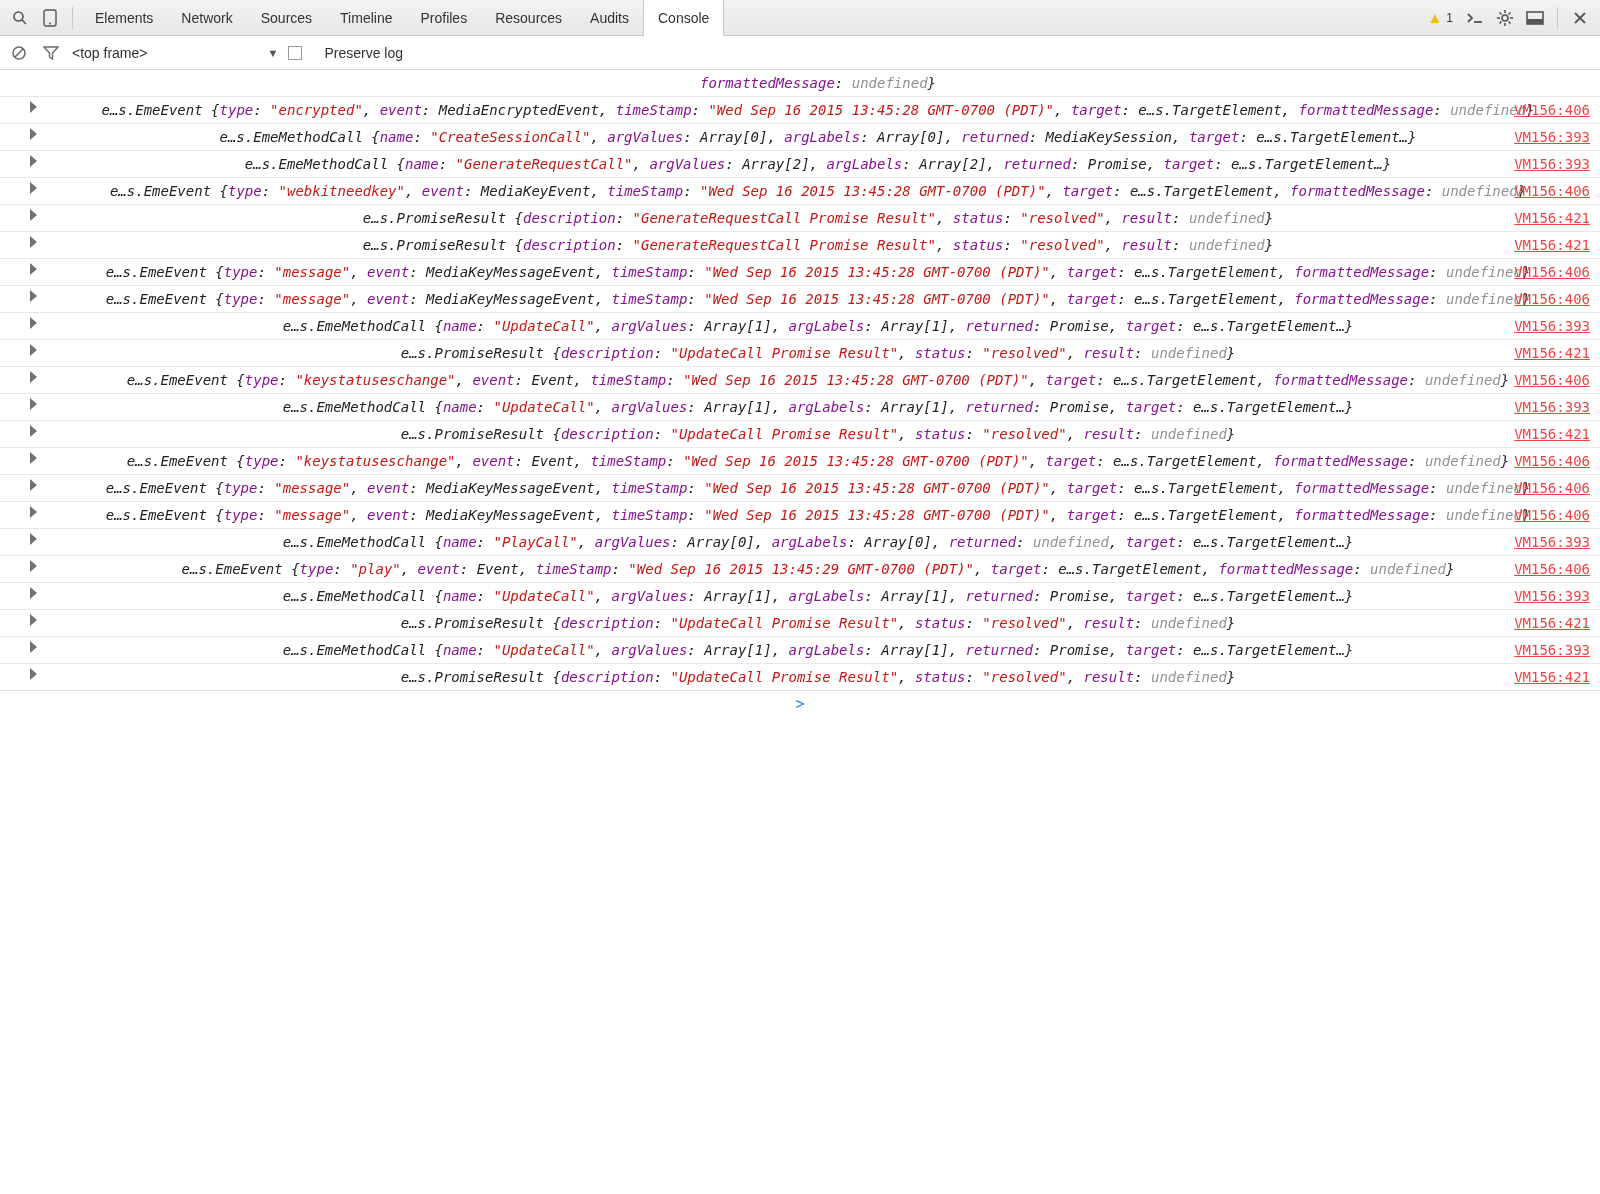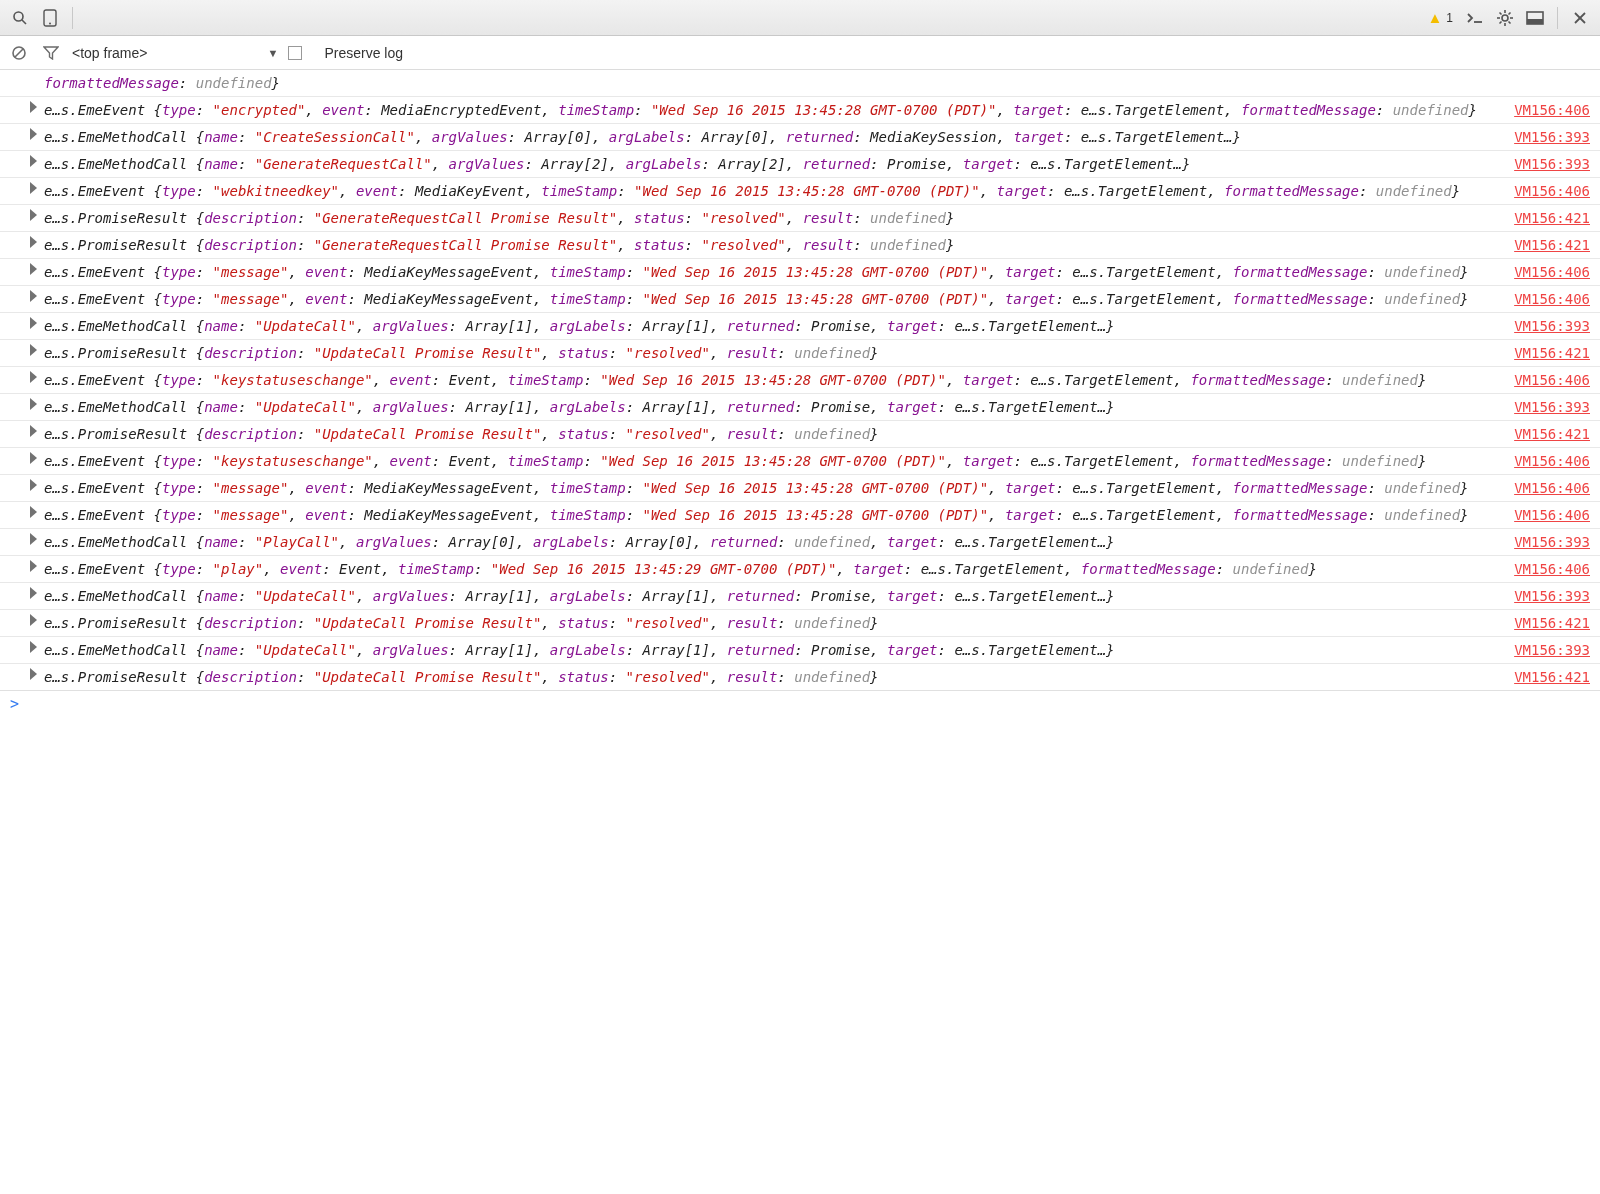--- a/index.html
+++ b/index.html
@@ -58,21 +58,21 @@
   font-size:14px;
   color:#333;
 }
 .consolebar .ib { width:22px; height:22px; display:flex; align-items:center; justify-content:center; color:#6b6b6b; cursor:pointer;}
 .frame-select { display:flex; align-items:center; gap:120px; cursor:pointer;}
 .frame-select .chev { font-size:11px; color:#555;}
 .chk { display:flex; align-items:center; gap:22px; cursor:pointer;}
 .chk .box { width:14px; height:14px; border:1px solid #999; background:#fff;}
 
 
-.logs { overflow:auto; height:calc(1194px - 36px - 34px); }
+.logs { overflow:auto; height:calc(1194px - 36px - 34px);text-align:center; }
 .entry {
   border-top:1px solid #e8e8e8;
   padding:2px 8px 2px 30px;
   position:relative;
   line-height:22px;
 }
 .entry:first-child { border-top:none; }
 .source-link {
   position:absolute; top:2px; right:10px;
   color:#ef4444; text-decoration:underline; font-family: Menlo,Consolas,monospace; font-size:14px;
@@ -108,20 +108,30 @@
         <line x1="10" y1="10" x2="14" y2="14" stroke="#555" stroke-width="1.6"></line>
       </svg>
   </div>
   <div class="icon-btn">
     <svg width="14" height="18" viewBox="0 0 14 18">
         <rect x="1" y="1" width="12" height="16" rx="2" fill="none" stroke="#555" stroke-width="1.4"></rect>
         <circle cx="7" cy="14.5" r="1" fill="#555"></circle>
       </svg>
   </div>
   <div class="divider"></div>
+  <div id="tabs-host" style="display: flex;">
+      <div class="tab">Elements</div>
+      <div class="tab">Network</div>
+      <div class="tab">Sources</div>
+      <div class="tab">Timeline</div>
+      <div class="tab">Profiles</div>
+      <div class="tab">Resources</div>
+      <div class="tab">Audits</div>
+      <div class="tab active">Console</div>
+    </div>
   <div class="spacer"></div>
   <div class="warn">
     <span class="tri">▲</span>
     <span>1</span>
   </div>
   <div class="right-icon">
     <svg width="18" height="14" viewBox="0 0 18 14">
         <polyline points="2,3 6,7 2,11" fill="none" stroke="#555" stroke-width="1.8"></polyline>
         <line x1="8" y1="11" x2="16" y2="11" stroke="#555" stroke-width="1.8"></line>
       </svg>

